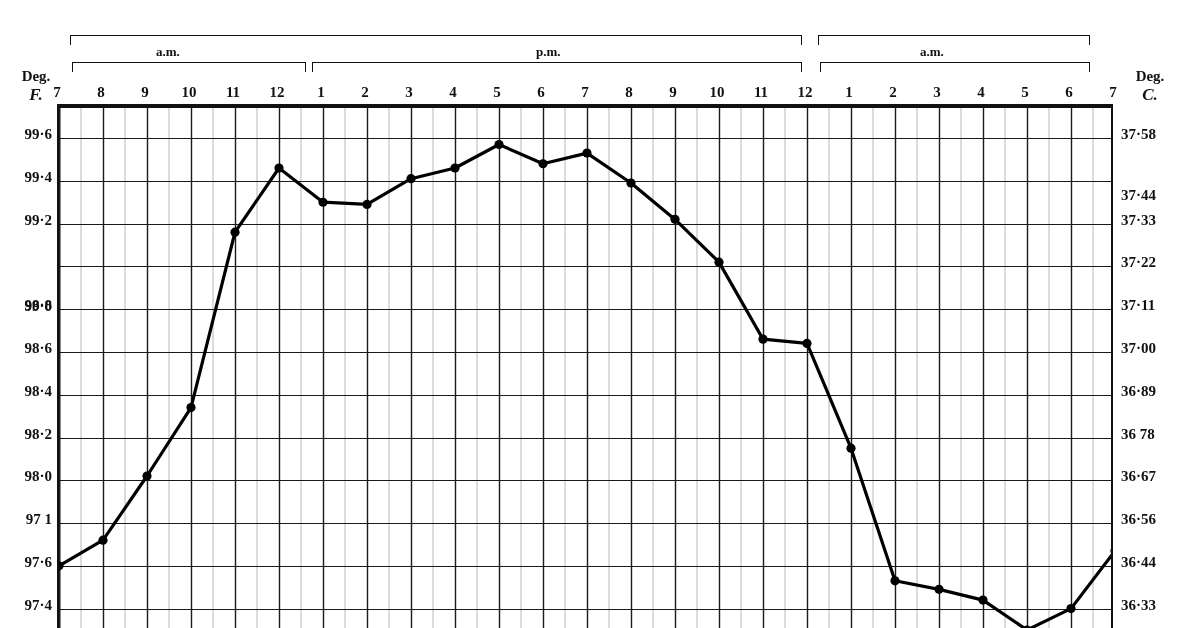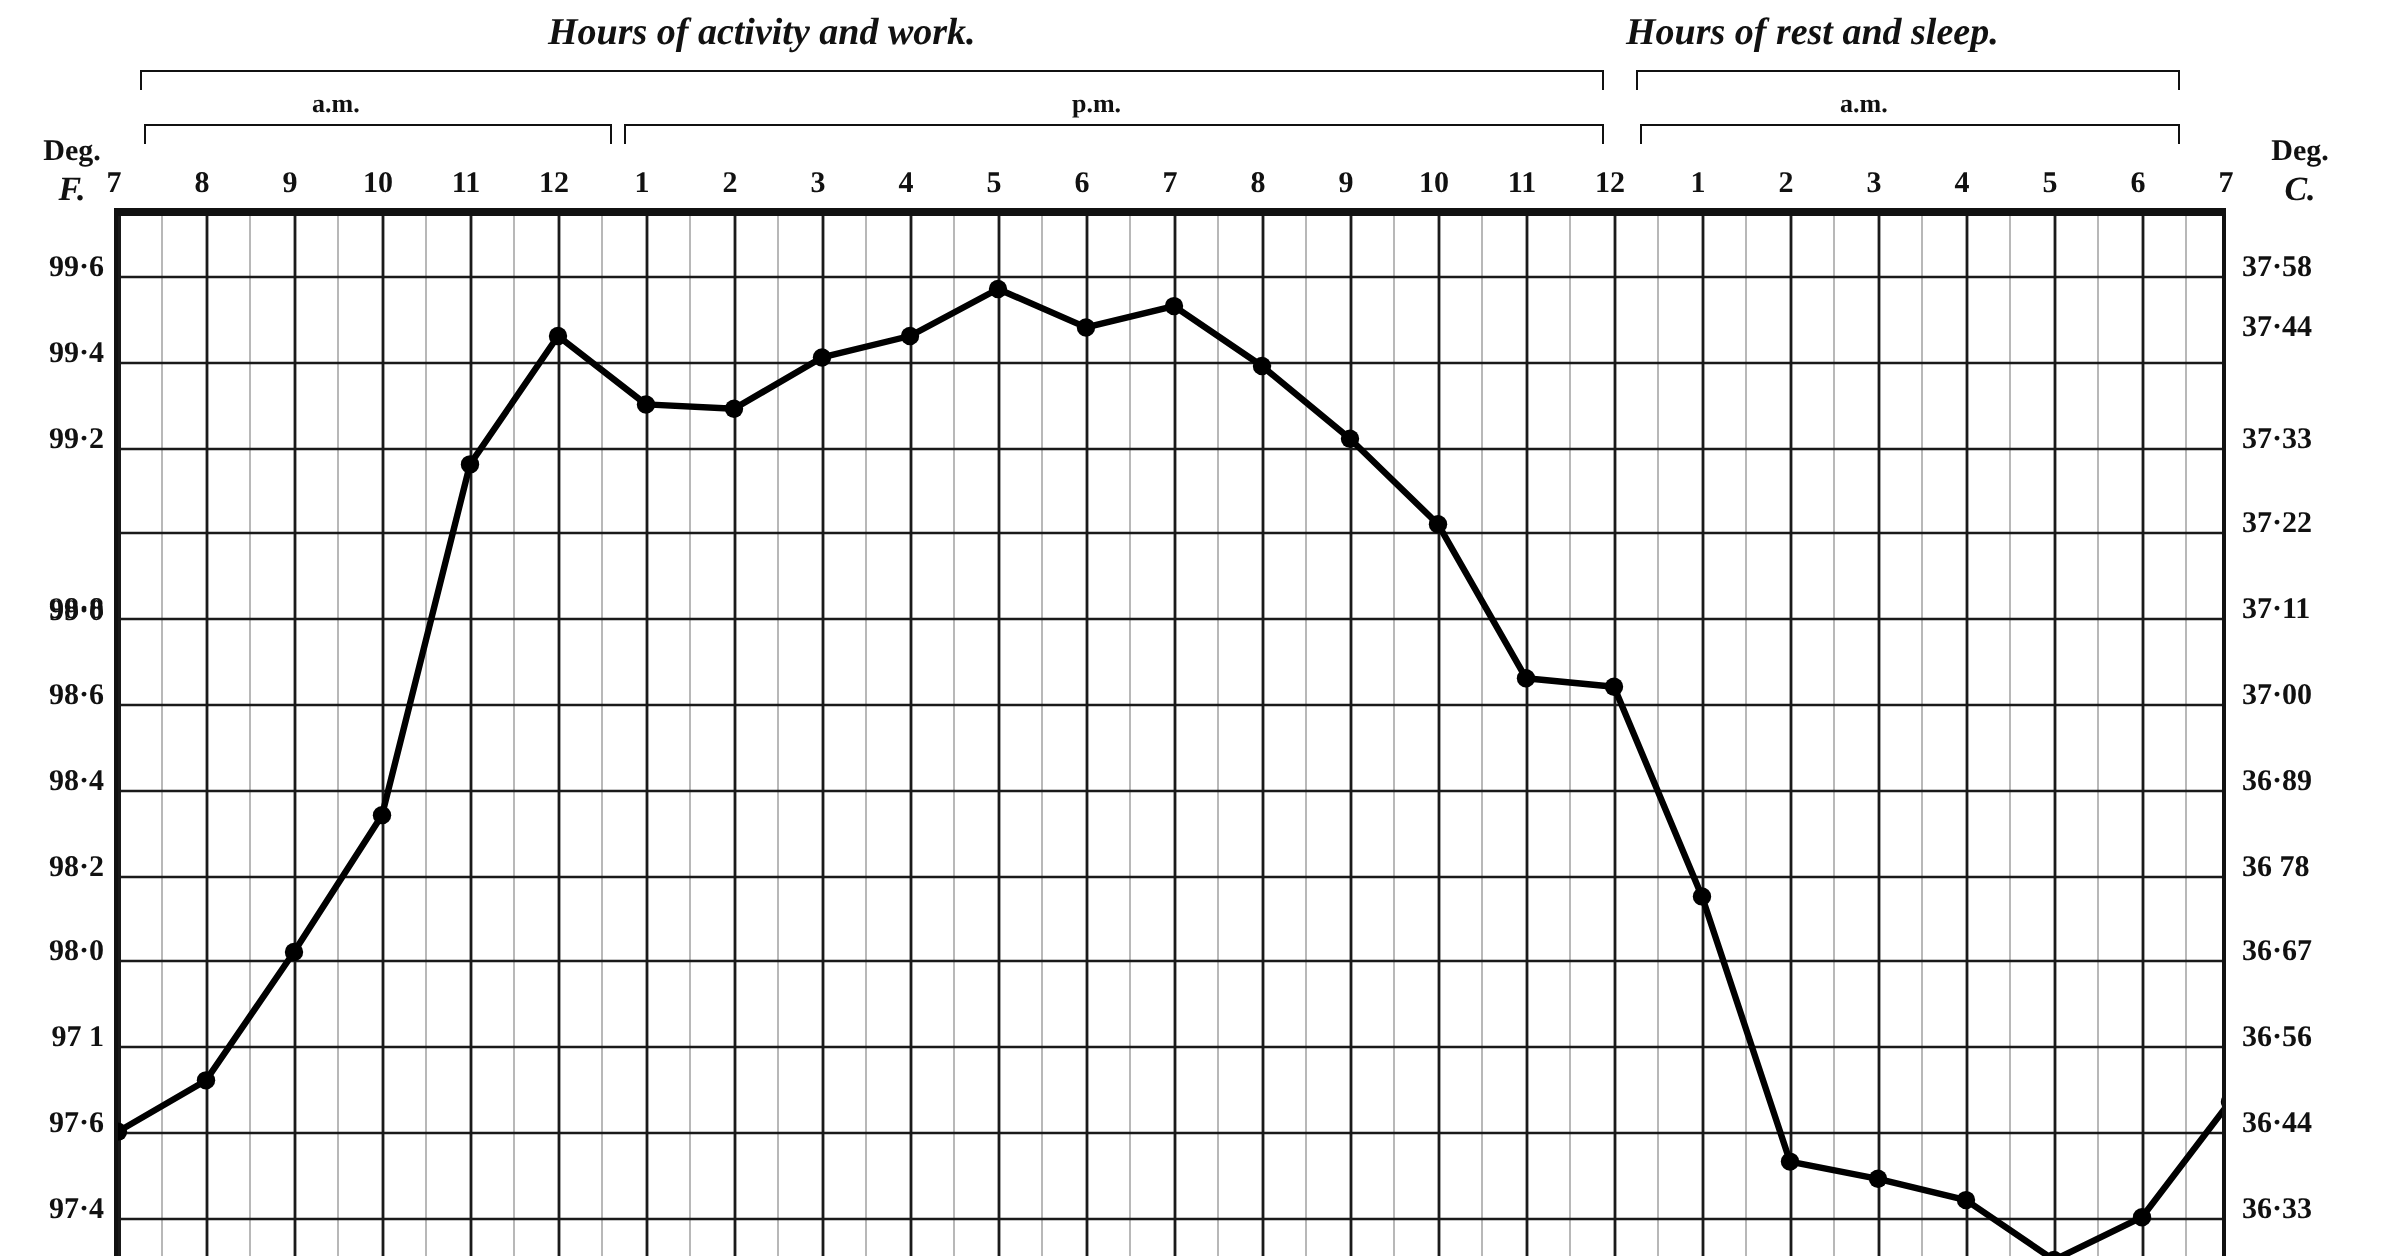--- a/index.html
+++ b/index.html
@@ -93,22 +93,20 @@
   .f-lab{right:1150px;text-align:right;}
   .c-lab{left:1121px;}
 
   svg{display:block;}
 </style>
 </head>
 <body>
 
 <div id="chart-root">
 
-  <div class="section-title" id="title-activity">Hours of activity and work.</div>
-  <div class="section-title" id="title-rest">Hours of rest and sleep.</div>
 
   <div class="brace" id="brace-activity"></div>
   <div class="brace" id="brace-rest"></div>
 
   <div class="brace-label" id="label-am1">a.m.</div>
   <div class="brace-label" id="label-pm">p.m.</div>
   <div class="brace-label" id="label-am2">a.m.</div>
 
   <div class="brace" id="brace-am1"></div>
   <div class="brace" id="brace-pm"></div>
@@ -159,21 +157,21 @@
       <div class="f-lab" style="top: 339.959px; left: 4px; width: 48px; text-align: right;">98·6</div>
       <div class="f-lab" style="top: 382.735px; left: 4px; width: 48px; text-align: right;">98·4</div>
       <div class="f-lab" style="top: 425.51px; left: 4px; width: 48px; text-align: right;">98·2</div>
       <div class="f-lab" style="top: 468.286px; left: 4px; width: 48px; text-align: right;">98·0</div>
       <div class="f-lab" style="top: 511.061px; left: 4px; width: 48px; text-align: right;">97 1</div>
       <div class="f-lab" style="top: 553.837px; left: 4px; width: 48px; text-align: right;">97·6</div>
       <div class="f-lab" style="top: 596.612px; left: 4px; width: 48px; text-align: right;">97·4</div>
     </div>
   <div id="c-labels">
       <div class="c-lab" style="top: 126.082px;">37·58</div>
-      <div class="c-lab" style="top: 156px;">37·44</div>
+      <div class="c-lab" style="top: 187px;">37·44</div>
       <div class="c-lab" style="top: 211.633px;">37·33</div>
       <div class="c-lab" style="top: 254.408px;">37·22</div>
       <div class="c-lab" style="top: 297.184px;">37·11</div>
       <div class="c-lab" style="top: 339.959px;">37·00</div>
       <div class="c-lab" style="top: 382.735px;">36·89</div>
       <div class="c-lab" style="top: 425.51px;">36 78</div>
       <div class="c-lab" style="top: 468.286px;">36·67</div>
       <div class="c-lab" style="top: 511.061px;">36·56</div>
       <div class="c-lab" style="top: 553.837px;">36·44</div>
       <div class="c-lab" style="top: 596.612px;">36·33</div>

